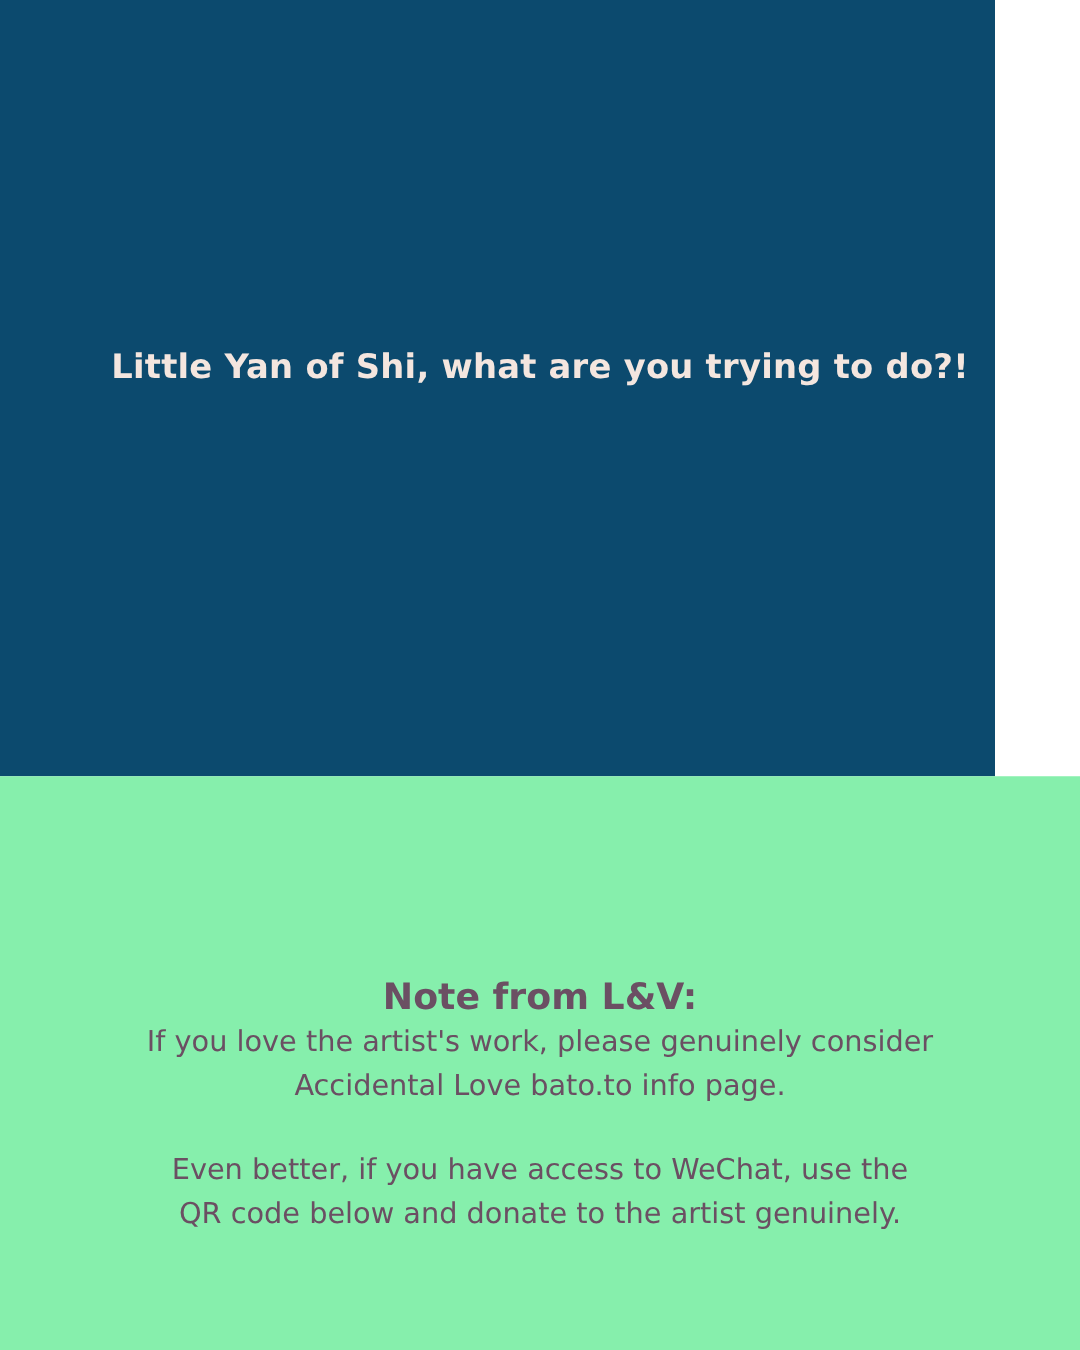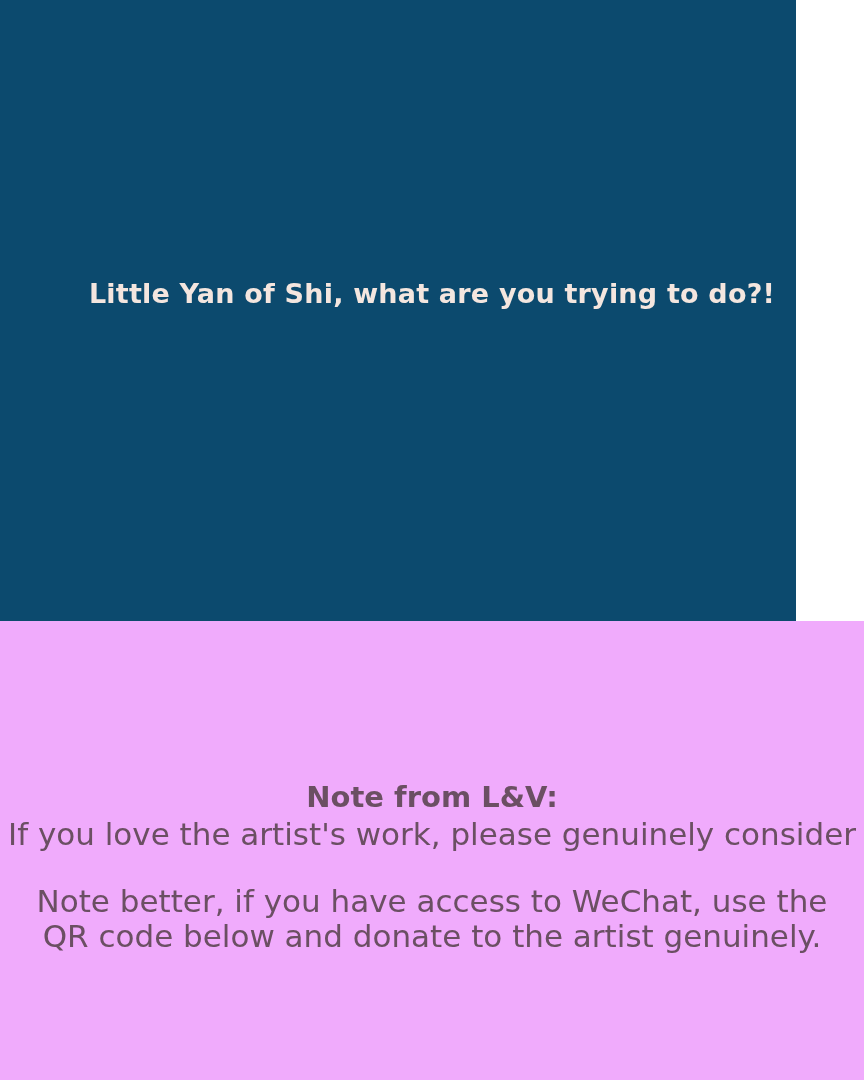--- a/index.html
+++ b/index.html
@@ -42,41 +42,41 @@
     white-space: nowrap;
   }
 
   
   .panel-light {
     position: absolute;
     left: 0;
     top: 621px;
     width: 864px;
     height: 459px;
-    background: #f0abfc;
+    background: #86efac;
   }
   .note {
     position: absolute;
     left: 0;
     top: 158px;
     width: 864px;
     text-align: center;
     color: #6b4f63;
   }
   .note-title {
     font-family: "DejaVu Sans", sans-serif;
     font-size: 29px;
     font-weight: 700;
     color: #6b4f63;
     line-height: 36px;
     margin-bottom: 2px;
   }
   .note-body {
     font-family: "DejaVu Sans", sans-serif;
-    font-size: 31px;
+    font-size: 23px;
     font-weight: 400;
     color: #6b4f63;
     line-height: 35px;
   }
   .note-body.second {
     margin-top: 32px;
   }
   .note-line {
     display: block;
     white-space: nowrap;
@@ -90,22 +90,23 @@
   <div class="panel-dark">
     <div class="panel-caption">Little Yan of Shi, what are you trying to do?!</div>
   </div>
 
   <div class="panel-light">
     <div class="note">
       <div class="note-title">Note from L&amp;V:</div>
 
       <div class="note-body">
         <span class="note-line">If you love the artist's work, please genuinely consider</span>
+        <span class="note-line">Accidental Love bato.to info page.</span>
       </div>
 
       <div class="note-body second">
-        <span class="note-line">Note better, if you have access to WeChat, use the</span>
+        <span class="note-line">Even better, if you have access to WeChat, use the</span>
         <span class="note-line">QR code below and donate to the artist genuinely.</span>
       </div>
     </div>
   </div>
 
 </div>
 
 </body></html>

